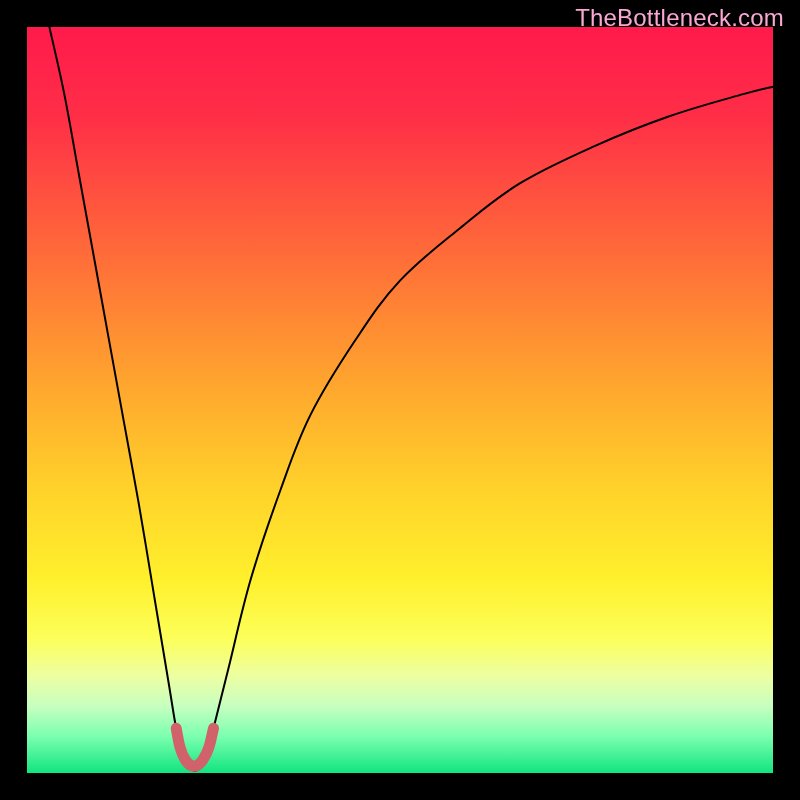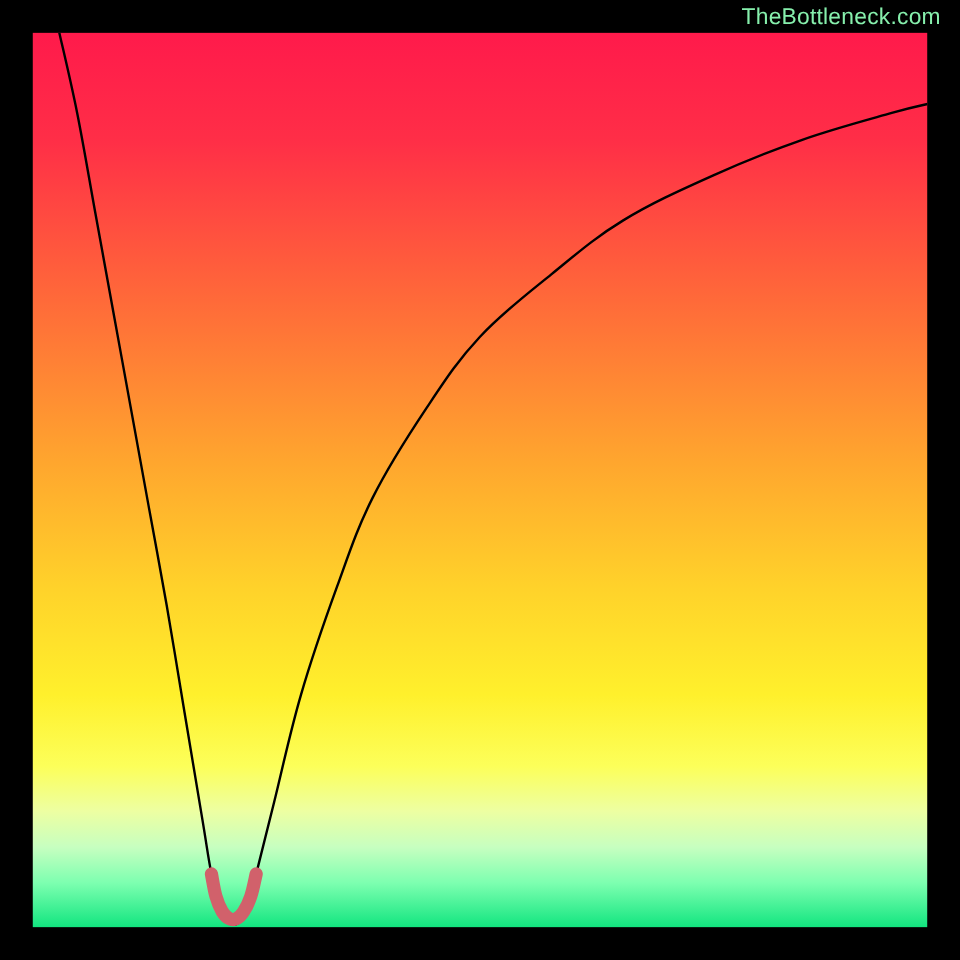--- a/index.html
+++ b/index.html
@@ -24,22 +24,22 @@
   }
   .curve-layer {
     position: absolute;
     inset: 0;
   }
   .watermark {
     position: absolute;
     top: 4px;
     right: 16px;
     font-family: Arial, Helvetica, sans-serif;
-    font-size: 19px;
-    color: #86efac;
+    font-size: 24px;
+    color: #f9a8d4;
     letter-spacing: 0.2px;
     user-select: none;
   }
 </style>
 </head>
 <body>
 
 <div class="frame">
   <div class="plot-area">
     <svg class="gradient-bg" viewBox="0 0 746 746" preserveAspectRatio="none">

